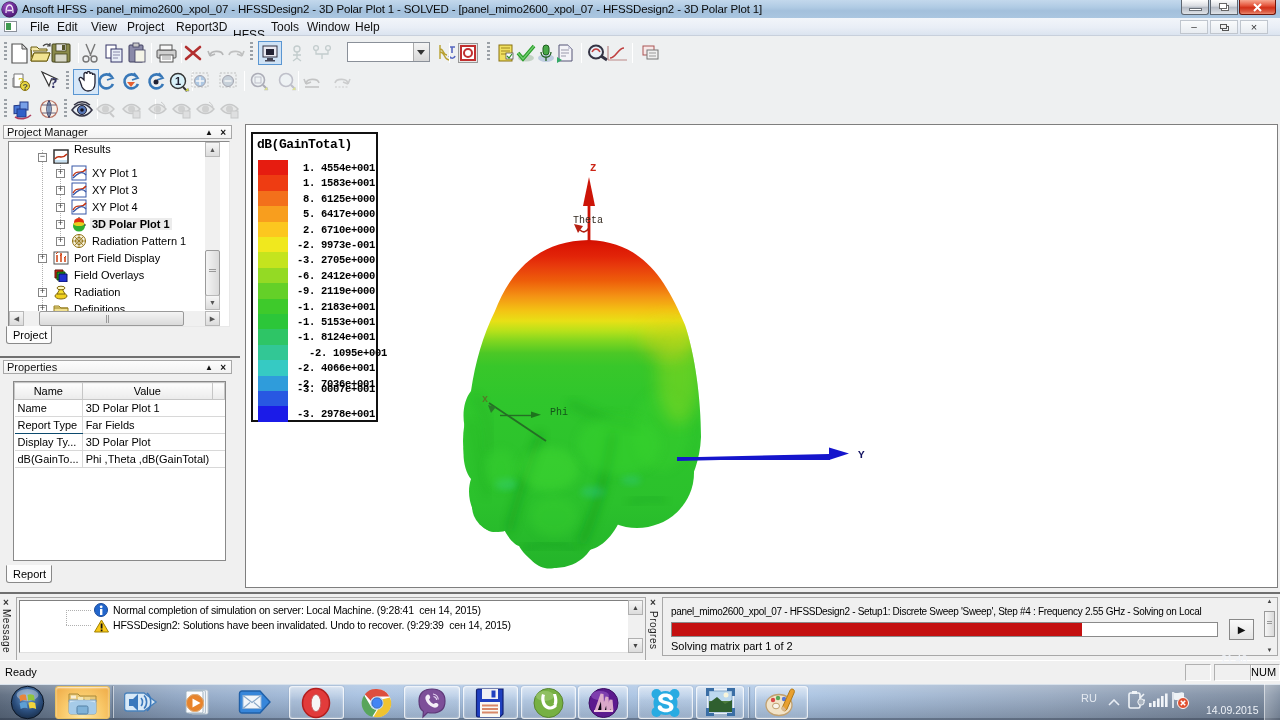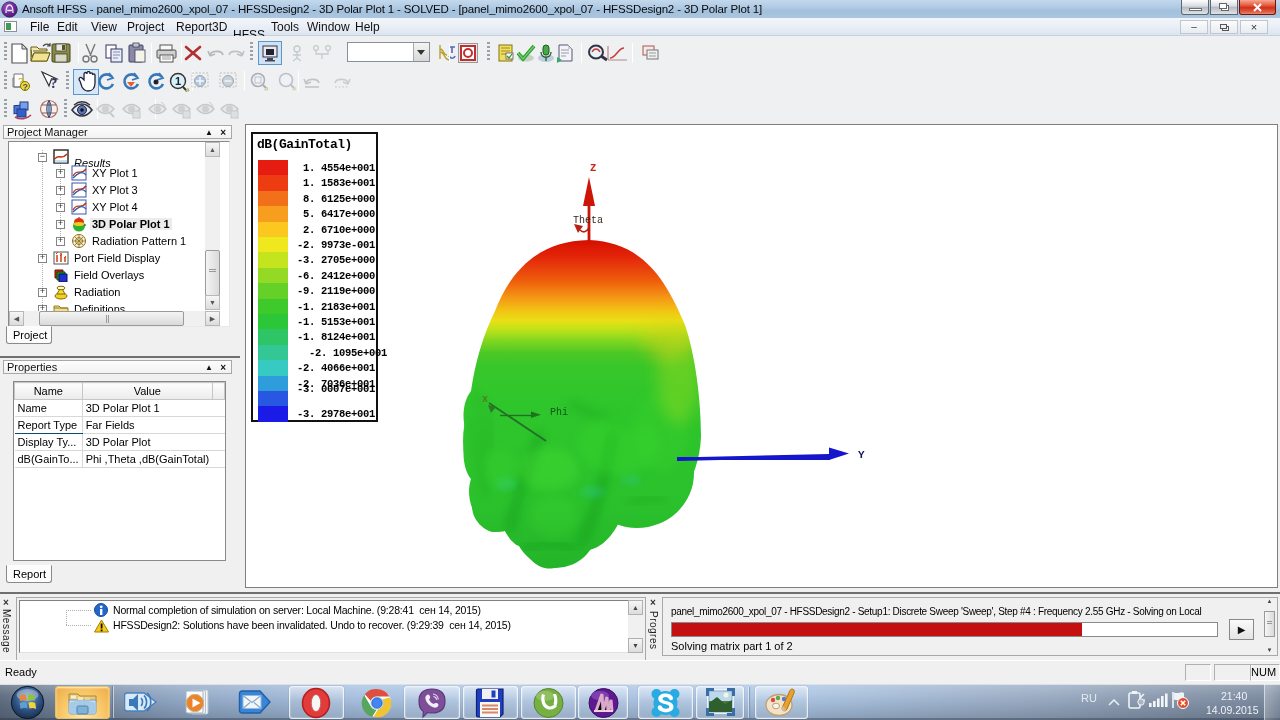--- a/index.html
+++ b/index.html
@@ -348,21 +348,21 @@
 
    <div id="tree" style="position:relative;width:100%;height:100%;">
     <div class="abs" style="left:33px;top:8px;width:1px;height:158px;background-image:repeating-linear-gradient(180deg,#b0b0b0 0 1px,transparent 1px 2px);"></div>
     <div class="abs" style="left:51px;top:15px;width:1px;height:84px;background-image:repeating-linear-gradient(180deg,#b0b0b0 0 1px,transparent 1px 2px);"></div>
     <div class="exp" style="left:29px;top:11px;">−</div>
     <svg class="ticon" style="left:44px;top:7px;">
           <rect x="1" y="1" width="14" height="13" fill="#fff" stroke="#333" stroke-width="1.5"></rect>
           <path d="M2,10 c3,-6 6,2 12,-5" stroke="#c03010" stroke-width="1.5" fill="none"></path>
           <rect x="2" y="11" width="12" height="2.5" fill="#c8e0f0"></rect>
         </svg>
-    <span class="tlbl" style="left:63px;top:15px;font-style:italic;">Results</span>
+    <span class="tlbl" style="left:63px;top:1px;">Results</span>
     <div class="exp" style="left:47px;top:27px;">+</div>
     <svg class="ticon" style="left:62px;top:23px;">
           <rect x="1" y="1" width="14" height="14" fill="#fff" stroke="#3858a8"></rect>
           <path d="M2,11 c4,-8 8,0 13,-7" stroke="#c03010" stroke-width="1.3" fill="none"></path>
           <path d="M2,13 c4,-4 9,-8 13,-3" stroke="#3858a8" stroke-width="1.3" fill="none"></path>
         </svg>
     <span class="tlbl" style="left:81px;top:25px;">XY Plot 1</span>
     <div class="exp" style="left:47px;top:44px;">+</div>
     <svg class="ticon" style="left:62px;top:40px;">
           <rect x="1" y="1" width="14" height="14" fill="#fff" stroke="#3858a8"></rect>
@@ -817,15 +817,15 @@
       <rect x="13" y="4" width="2.6" height="11"></rect>
       <rect x="17" y="1.5" width="2.6" height="13.5"></rect>
     </g>
  </svg>
  <svg class="abs" style="left:1170px;top:690px;" width="20" height="20" viewBox="0 0 20 20">
   <path d="M3,2 l0,16" stroke="#e8ecf2" stroke-width="1.8"></path>
   <path d="M4,2.5 c4,2 7,-2 10,0.5 l0,7 c-3,-2.5 -6,1.5 -10,-0.5 Z" fill="#eef2f6"></path>
   <circle cx="13" cy="13" r="5.5" fill="#e05030" stroke="#fff" stroke-width="1"></circle>
   <path d="M10.8,10.8 l4.4,4.4 m0,-4.4 l-4.4,4.4" stroke="#fff" stroke-width="1.6"></path>
  </svg>
- <span class="abs" style="left:1221px;top:690px;font-size:10.5px;color:#eef2f8;">21:40</span>
+ <span class="abs" style="left:1221px;top:653px;font-size:10.5px;color:#eef2f8;">21:40</span>
  <span class="abs" style="left:1206px;top:704px;font-size:10.5px;color:#eef2f8;">14.09.2015</span>
  <div class="abs" style="left:1264px;top:684px;width:16px;height:36px;background:linear-gradient(90deg,rgba(255,255,255,.25),rgba(255,255,255,.08));border-left:1px solid rgba(255,255,255,.6);"></div>
 
 </body></html>

